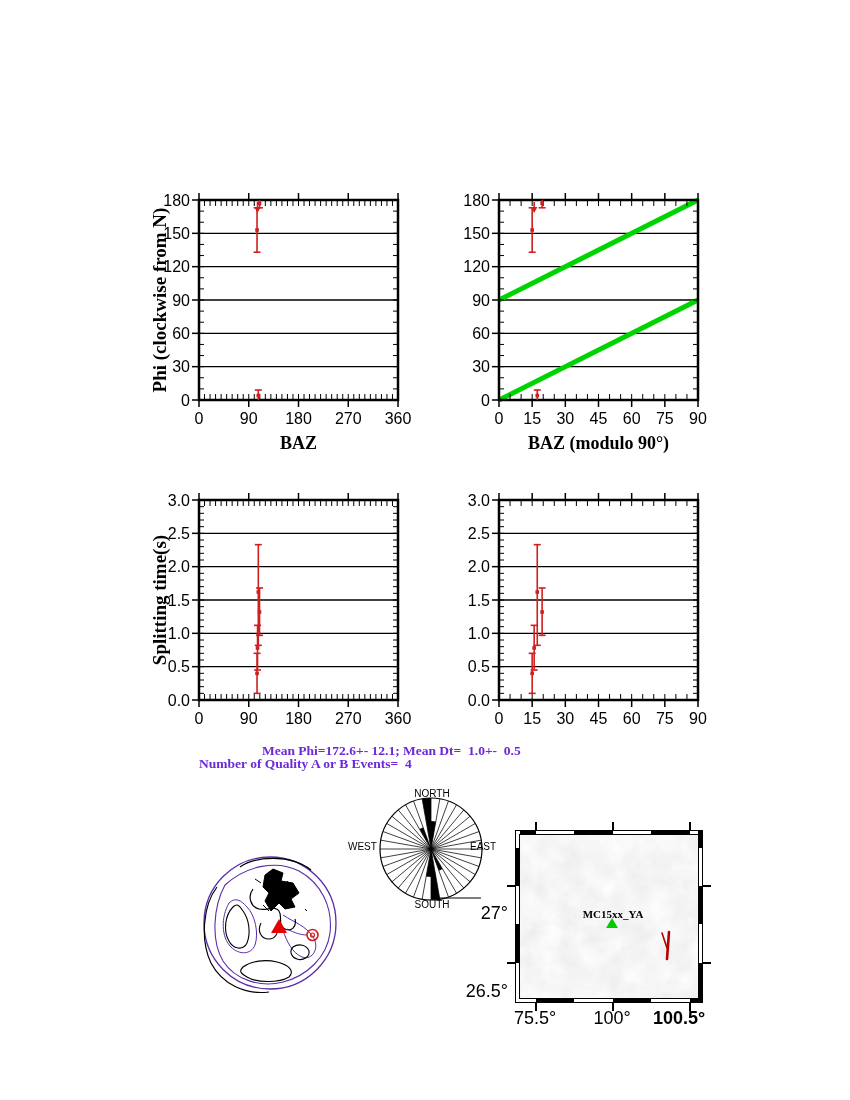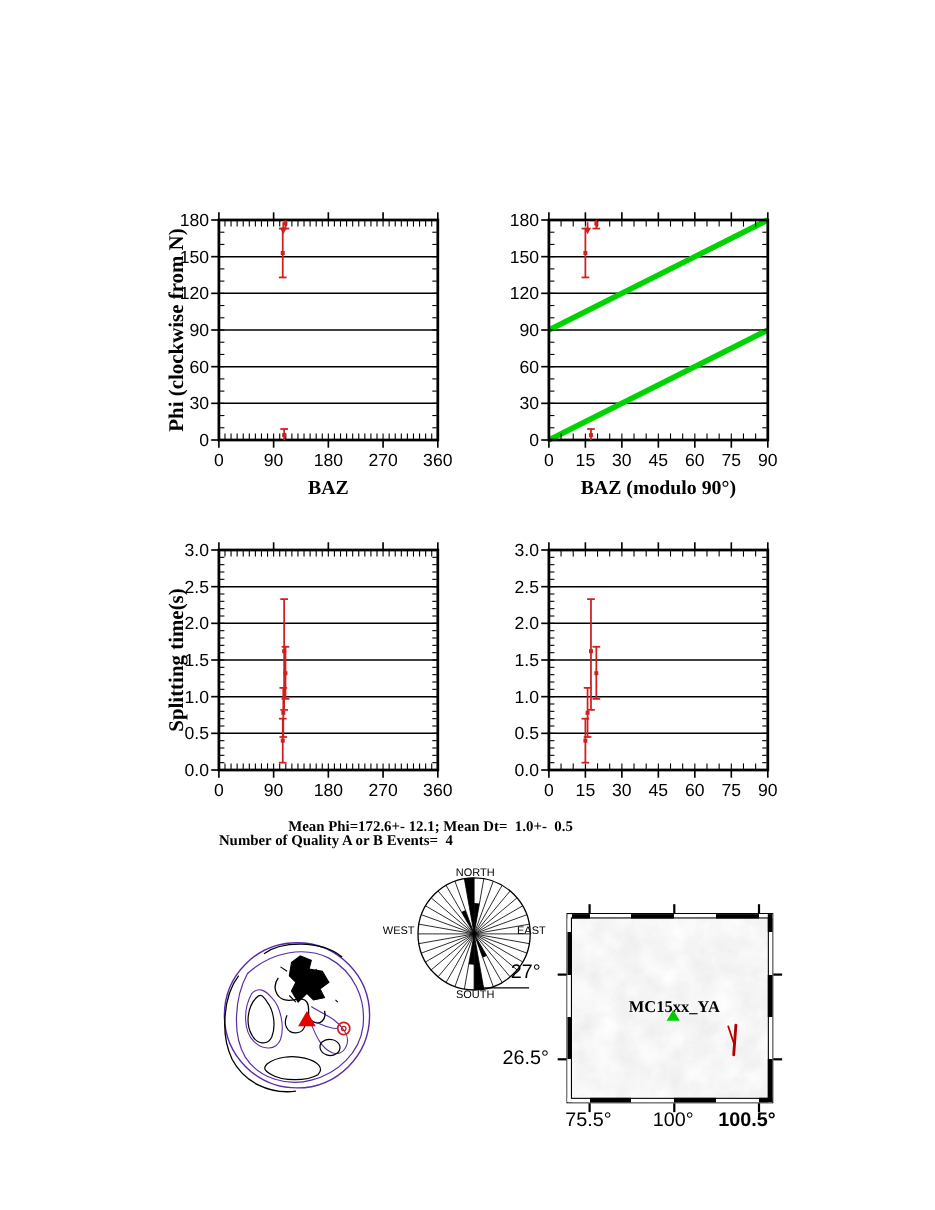--- a/index.html
+++ b/index.html
@@ -3,21 +3,21 @@
 <meta charset="utf-8">
 <style>
   html,body{margin:0;padding:0;background:#fff;}
   #page{position:relative;width:850px;height:1100px;background:#fff;overflow:hidden;
         font-family:"Liberation Sans",sans-serif;}
   .abs{position:absolute;}
   #figure-title{left:0;top:158px;width:836px;text-align:center;
     font-family:"Liberation Serif",serif;font-weight:bold;font-size:19px;color:#000;white-space:pre;}
   #charts-layer{left:0;top:0;pointer-events:none;}
   .stats-line{font-family:"Liberation Serif",serif;font-weight:bold;font-size:13.5px;
-    color:#000000;white-space:pre;line-height:13.5px;}
+    color:#6d28d9;white-space:pre;line-height:13.5px;}
   #stats-line1{left:262px;top:744px;}
   #stats-line2{left:199px;top:757px;}
   .rose-label{font-size:10px;color:#000;}
   #rose-label-north{left:396px;top:788px;width:72px;text-align:center;}
   #rose-label-south{left:396px;top:899px;width:72px;text-align:center;}
   #rose-label-west{left:348px;top:841px;width:46px;text-align:left;}
   #rose-label-east{left:470px;top:841px;width:50px;text-align:left;}
   #regional-map{left:515px;top:830px;width:188px;height:173px;border:1px solid #000;box-sizing:border-box;}
   .map-edge{position:absolute;}
   #map-border-top{left:0;right:0;top:0;height:4px;
@@ -25,26 +25,26 @@
   #map-border-bottom{left:0;right:0;bottom:0;height:4px;
     background:repeating-linear-gradient(90deg,#fff 0 20px,#000 20px 58px,#fff 58px 77px);}
   #map-border-left{top:0;bottom:0;left:0;width:4px;
     background:repeating-linear-gradient(180deg,#fff 0 16.5px,#000 16.5px 55px,#fff 55px 77px);}
   #map-border-right{top:0;bottom:0;right:0;width:4px;
     background:repeating-linear-gradient(180deg,#000 0 16.5px,#fff 16.5px 55px,#000 55px 77px);}
   #map-inner-frame{position:absolute;inset:3px;border:1px solid #000;}
   .map-tick{position:absolute;background:#000;}
   .map-axis-label{font-size:18px;color:#000;white-space:pre;}
   .lon-label{width:80px;text-align:center;top:1008px;}
-  .lat-label{width:60px;text-align:center;left:448px;}
+  .lat-label{width:60px;text-align:right;left:448px;margin-top:30px;}
   #station-marker{position:absolute;left:90px;top:87px;width:0;height:0;
     border-left:6px solid transparent;border-right:6px solid transparent;
     border-bottom:10px solid #00cc00;}
   #station-label{position:absolute;left:27px;top:77px;width:140px;text-align:center;
-    font-family:"Liberation Serif",serif;font-weight:bold;font-size:15px;color:#000;}
+    font-family:"Liberation Serif",serif;font-weight:bold;font-size:11px;color:#000;}
 </style>
 </head>
 <body>
 
 <div id="page">
 
 
   <svg class="abs" id="charts-layer" width="850" height="1100" viewBox="0 0 850 1100">
       <g>
         <line x1="199" y1="366.6666666666667" x2="398" y2="366.6666666666667" stroke="#000" stroke-width="1.3"></line>

